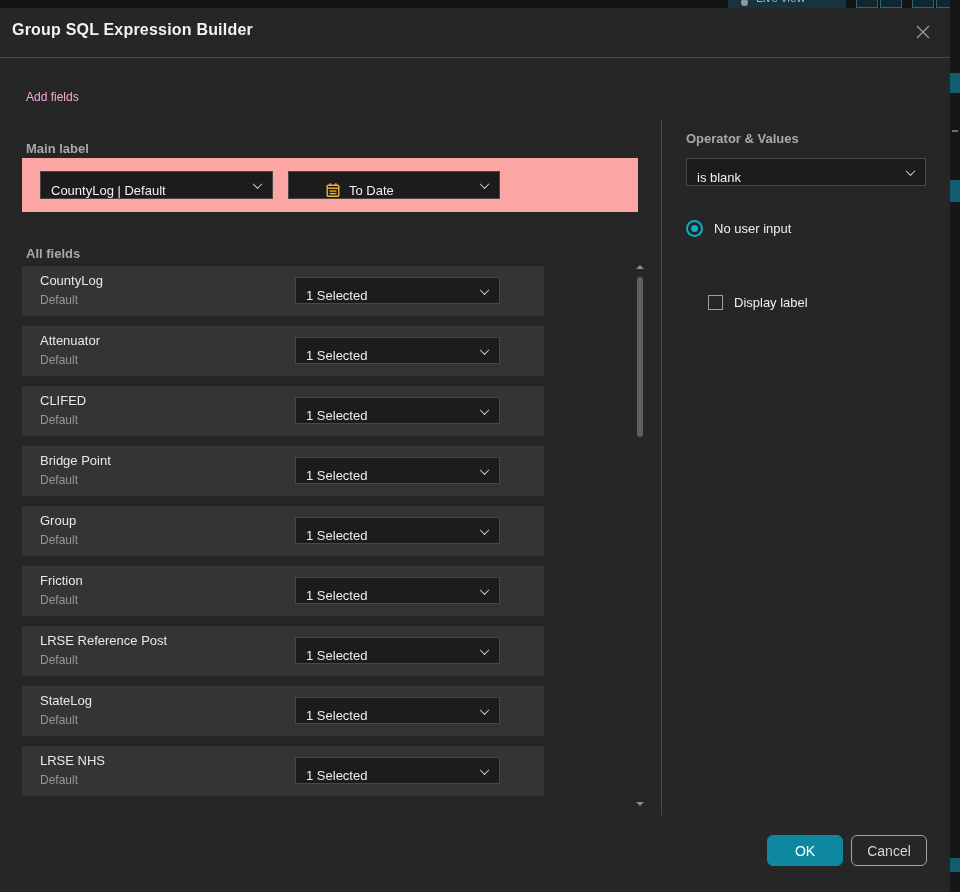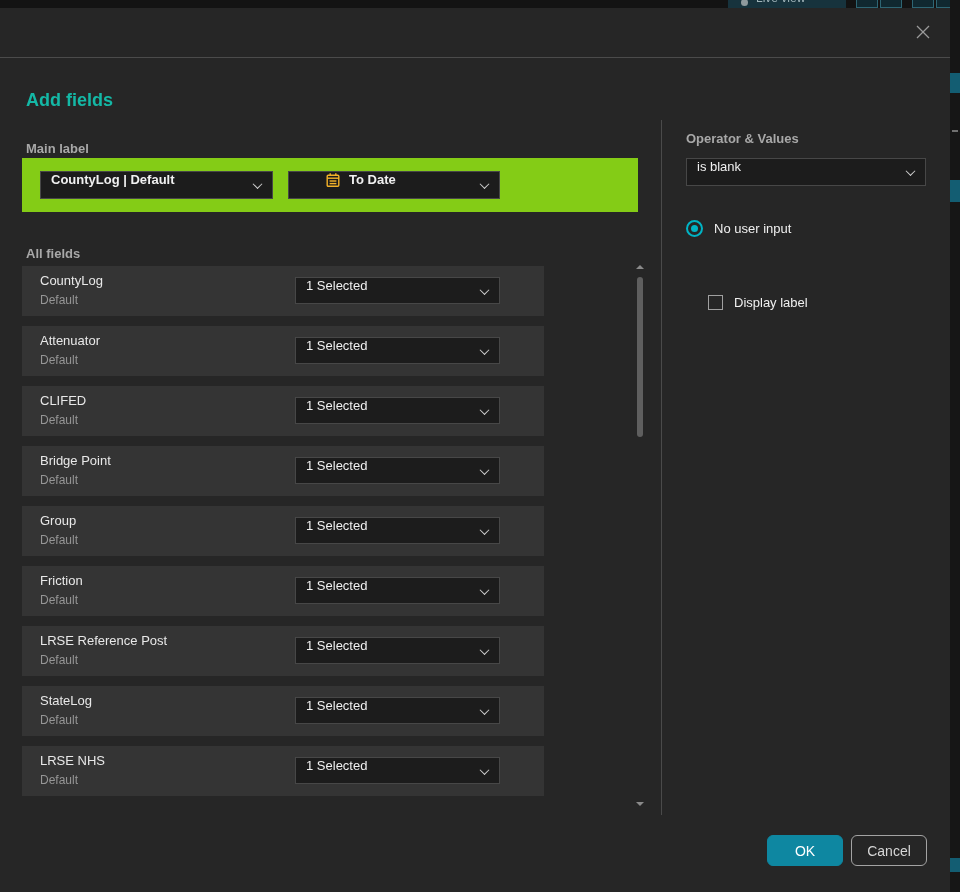--- a/index.html
+++ b/index.html
@@ -16,32 +16,32 @@
   .right-strip .teal { position:absolute; left:0; width:10px; background:#135d72; }
   .right-strip .tick { position:absolute; left:2px; width:6px; height:2px; background:#6f6f6f; }
 
   
   .dialog { position:absolute; left:0; top:8px; width:950px; height:884px; background:#262626; color:#e6e6e6; }
   .titlebar { position:absolute; left:0; top:0; width:100%; height:50px; border-bottom:1px solid #4b4b4b; }
   .titlebar h1 { position:absolute; left:12px; top:13px; font-size:16px; font-weight:600; color:#f2f2f2; letter-spacing:.2px; }
   .close-btn { position:absolute; right:14px; top:12px; width:26px; height:26px; background:none; border:none; cursor:pointer; }
   .close-btn svg { stroke:#9a9a9a; stroke-width:1.2; }
 
-  .h-add { position:absolute; left:26px; top:82px; font-size:18px; font-weight:700; color:#14b8a6; }
+  .h-add { position:absolute; left:26px; top:82px; font-size:12px; font-weight:400; color:#f9a8d4; }
   .sec-label { position:absolute; font-size:13px; font-weight:700; color:#a8a8a8; }
 
   
   .select { position:absolute; height:28px; background:#1c1c1c; border:1px solid #474747;
-    display:flex; align-items:flex-start; padding:0 10px; cursor:pointer; }
+    display:flex; align-items:flex-end; padding:0 10px; cursor:pointer; }
   .select .val { font-size:13px; color:#f0f0f0; white-space:nowrap; }
   .chev { position:absolute; right:11px; top:10px; width:7px; height:7px;
     border-right:1.5px solid #cfcfcf; border-bottom:1.5px solid #cfcfcf;
     transform:rotate(45deg) translate(-1px,-1px); }
 
-  .main-panel { position:absolute; left:22px; top:150px; width:616px; height:54px; background:#84cc16;font-weight:bold; }
+  .main-panel { position:absolute; left:22px; top:150px; width:616px; height:54px; background:#fca5a5; }
   .sel-mainfield { left:18px; top:13px; width:233px; }
   .sel-type { left:266px; top:13px; width:212px;padding-left:36px; }
   .sel-type .cal { margin-right:8px; flex:0 0 auto; }
 
   
   .list { position:absolute; left:22px; top:258px; width:616px; }
   .frow { position:relative; width:522px; height:50px; background:#343434; margin-bottom:10px; }
   .frow .fname { position:absolute; left:18px; top:7px; font-size:13px; color:#e8e8e8; }
   .frow .fsub { position:absolute; left:18px; top:27px; font-size:12px; color:#969696; }
   .frow .select { left:273px; top:11px; width:205px; height:27px; }
@@ -88,20 +88,21 @@
 <div class="right-strip">
   <div class="teal" style="top:73px; height:20px"></div>
   <div class="tick" style="top:130px"></div>
   <div class="teal" style="top:180px; height:22px"></div>
   <div class="teal" style="top:858px; height:14px"></div>
 </div>
 
 <div class="dialog">
 
   <div class="titlebar">
+    <h1>Group SQL Expression Builder</h1>
     <button class="close-btn">
       <svg width="18" height="18" viewBox="0 0 18 18">
         <line x1="3" y1="3" x2="15" y2="15"></line>
         <line x1="15" y1="3" x2="3" y2="15"></line>
       </svg>
     </button>
   </div>
 
   <div class="h-add">Add fields</div>
 

